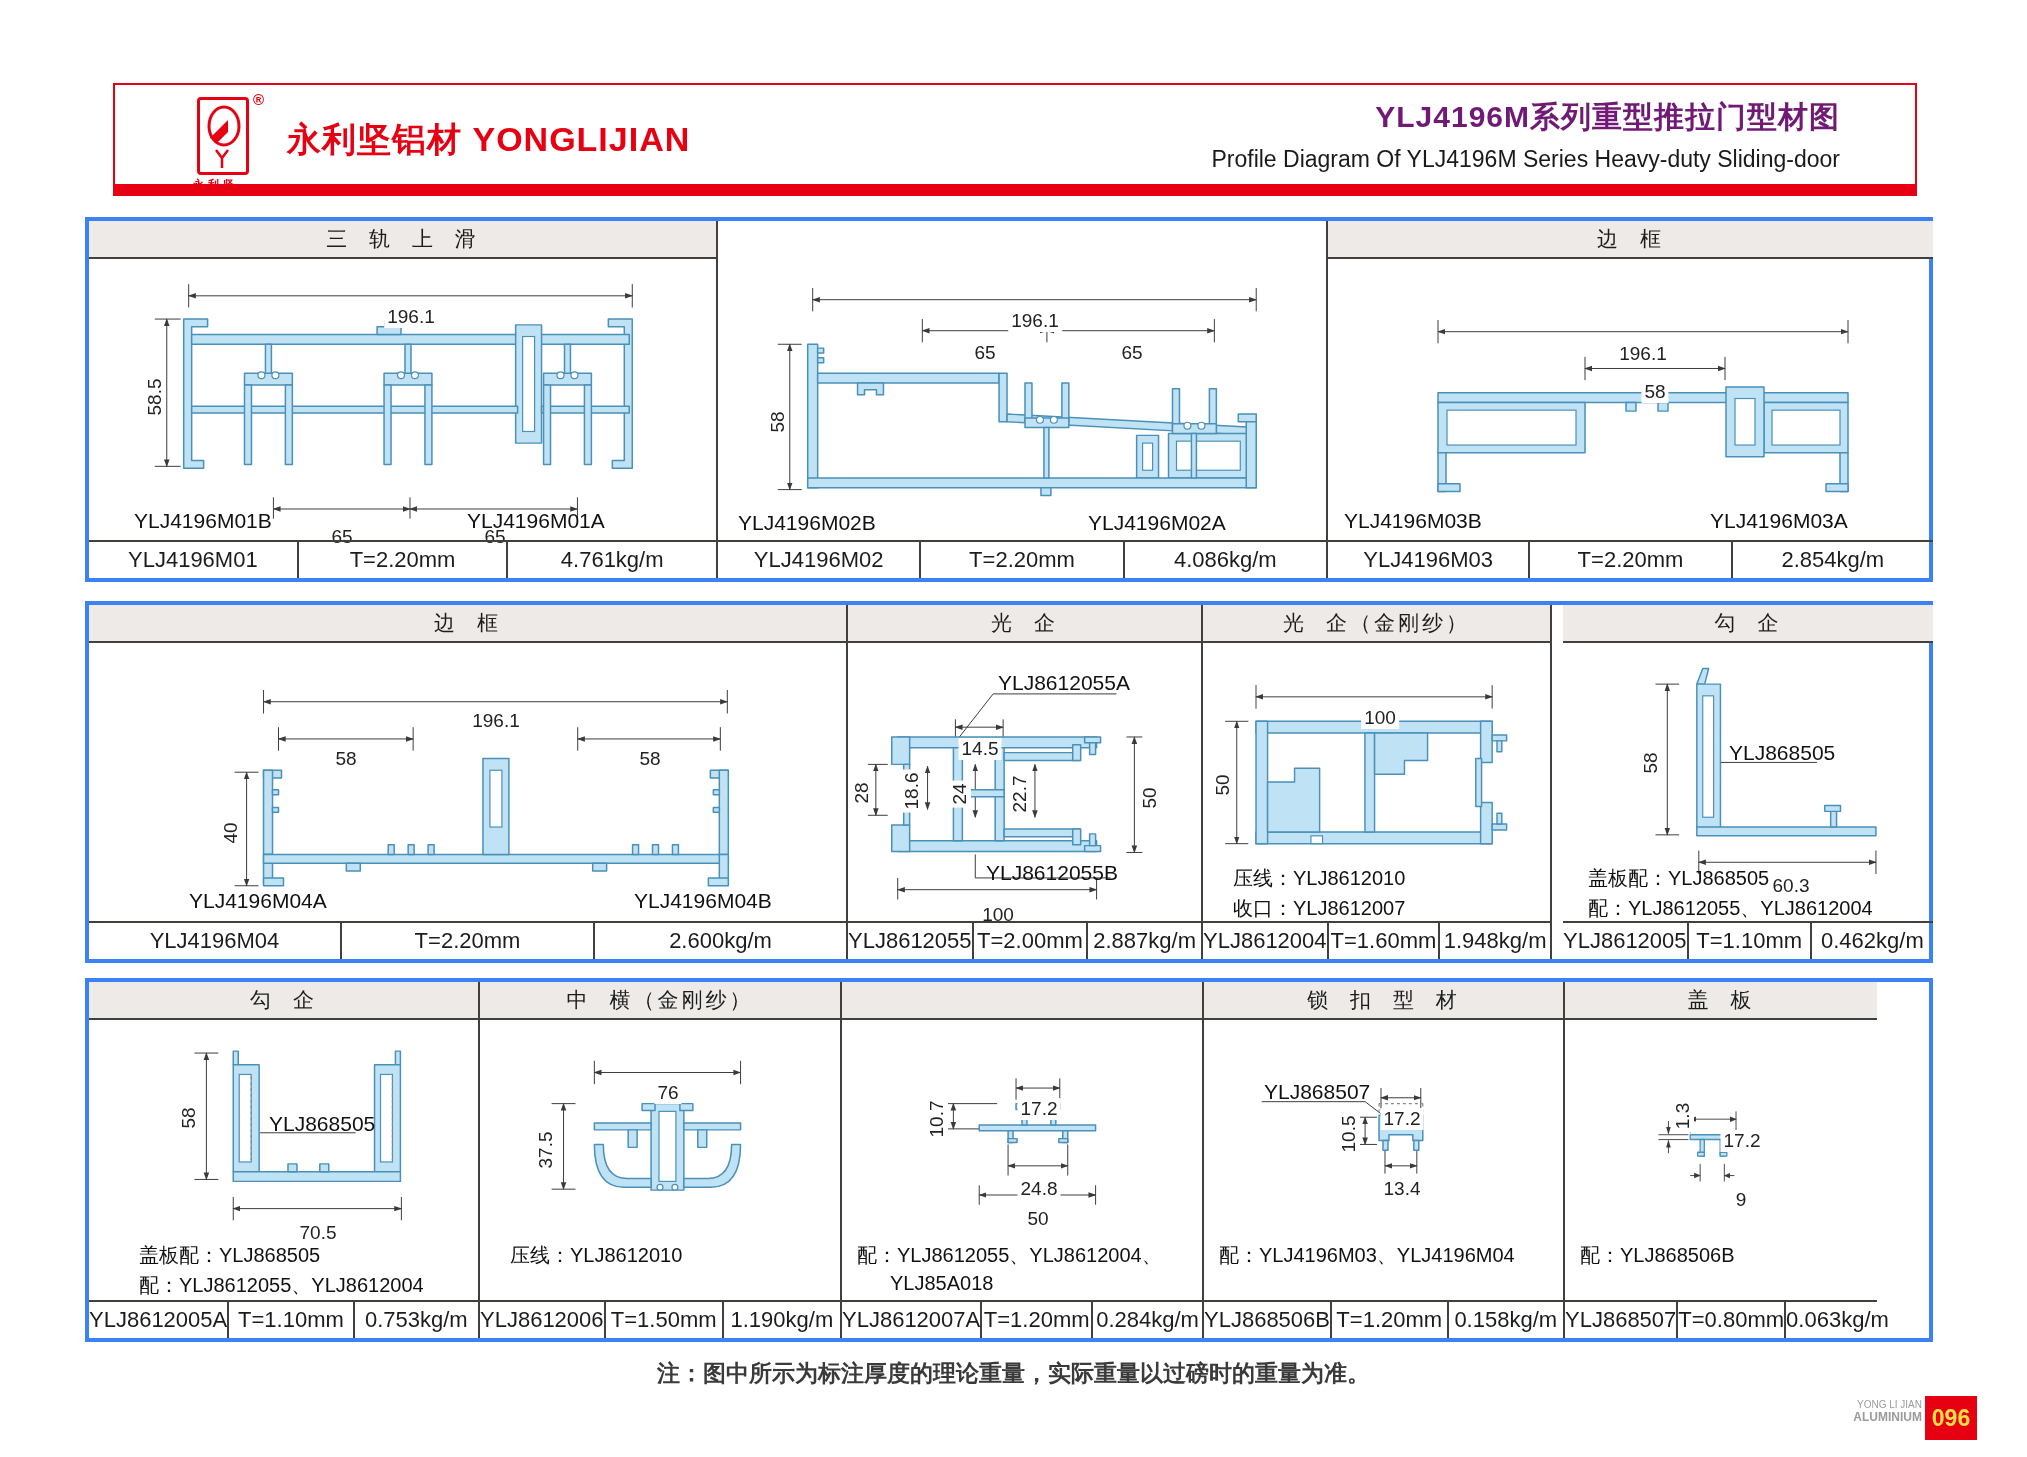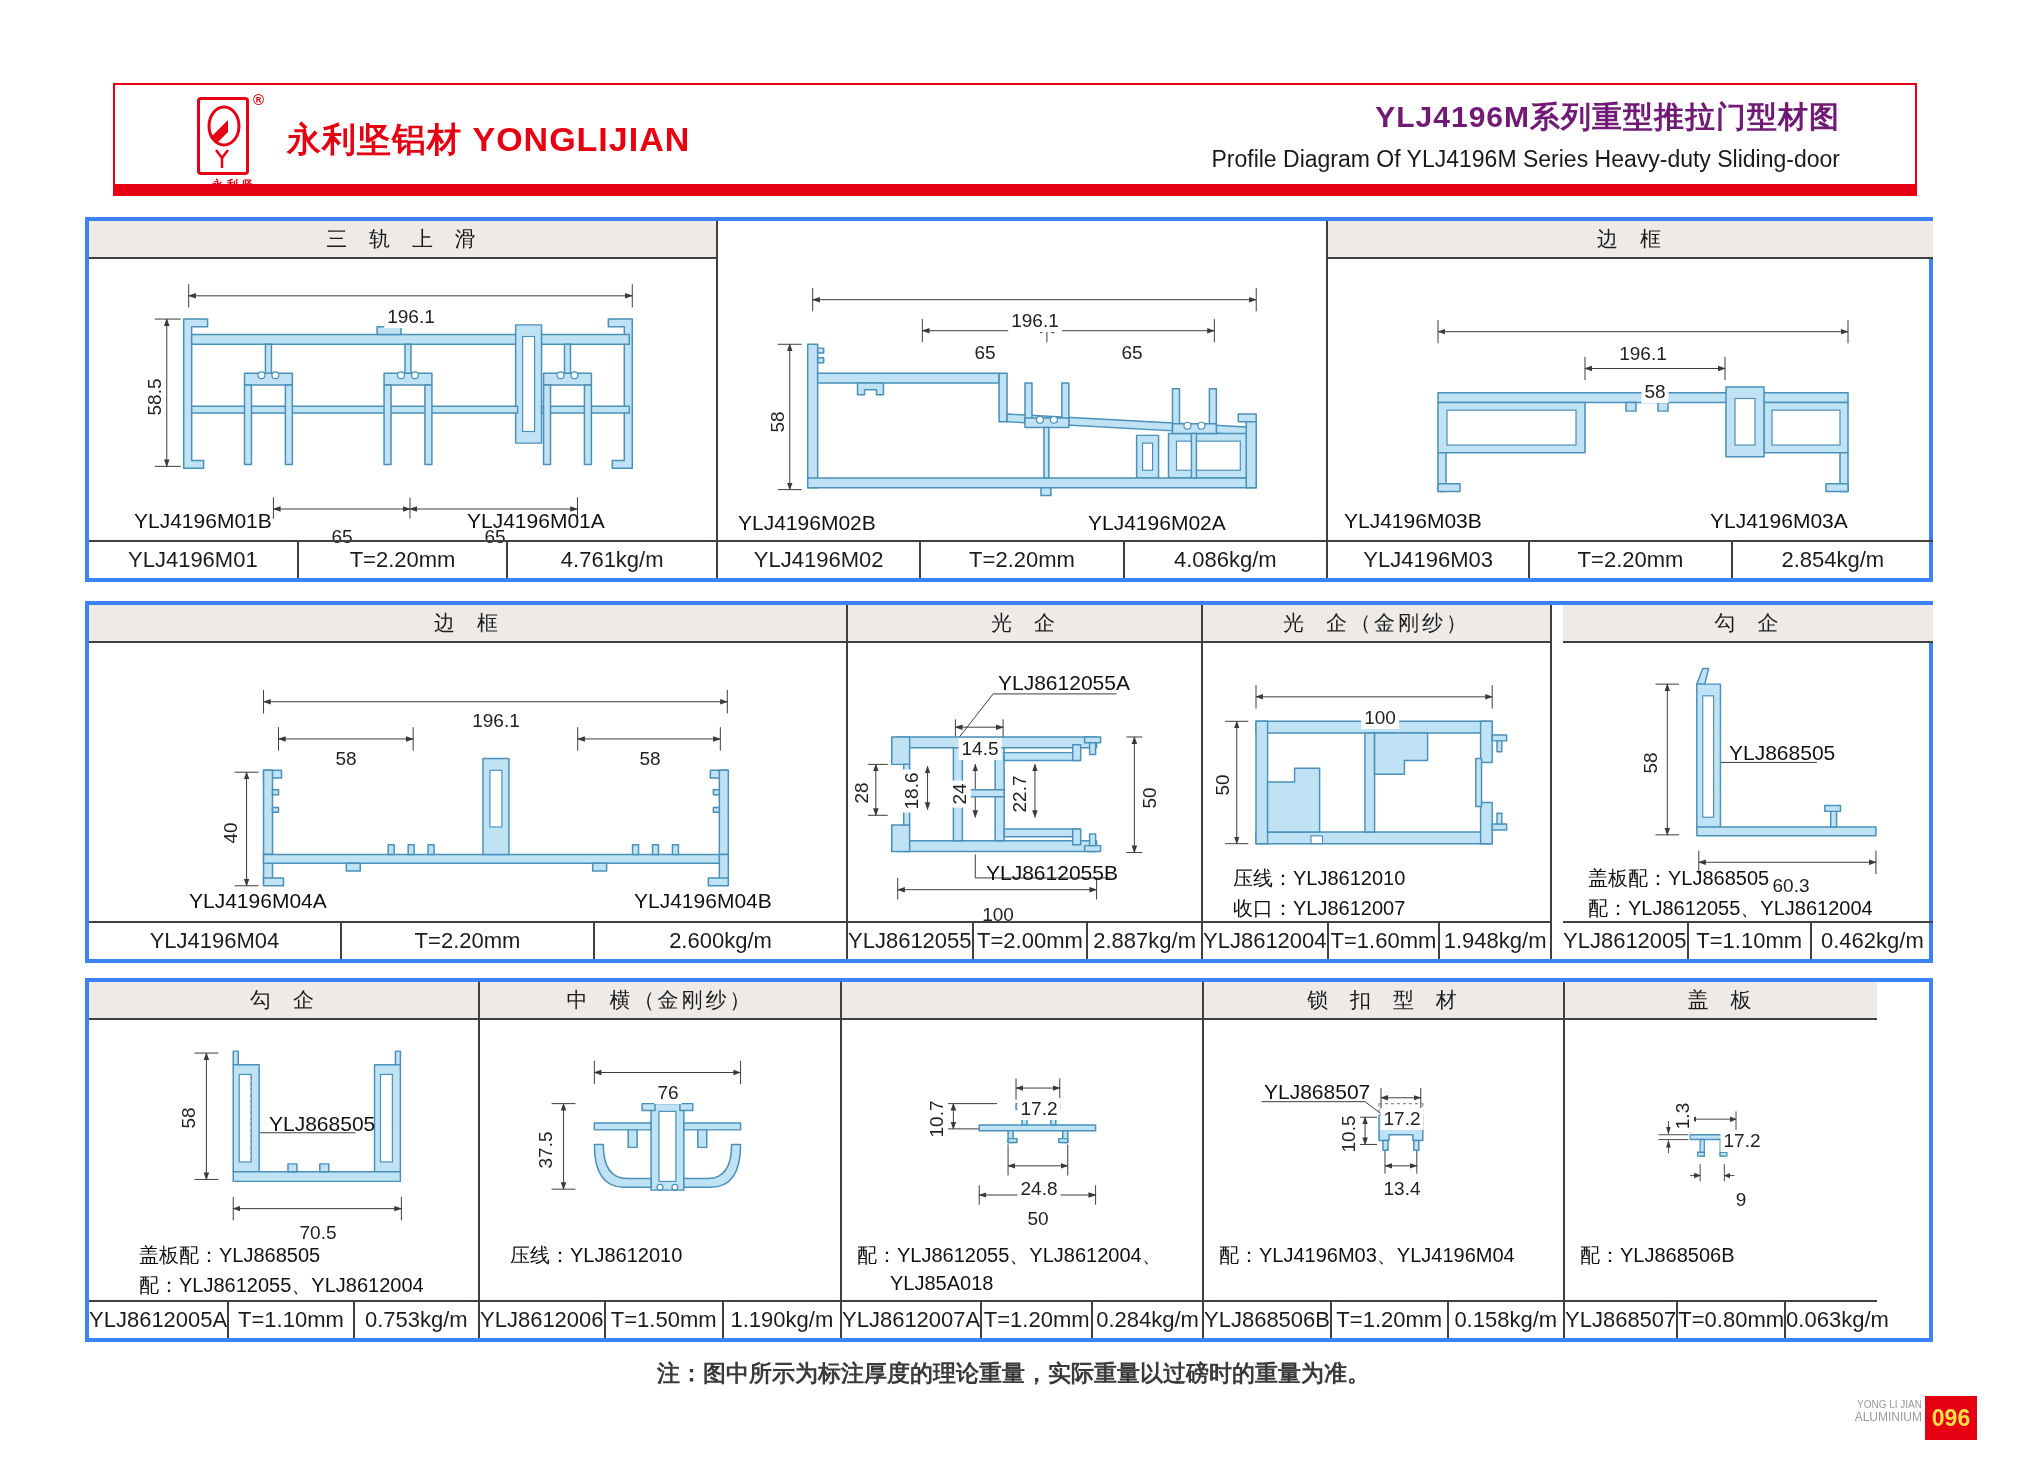--- a/index.html
+++ b/index.html
@@ -6,21 +6,21 @@
   #page{position:relative;width:2027px;height:1457px;background:#fff;
         font-family:"Liberation Sans","DejaVu Sans",sans-serif;color:#1c1c1c;overflow:hidden;}
   
   #hdrbox{position:absolute;left:113px;top:83px;width:1804px;height:103px;
           border:2px solid #e60012;box-sizing:border-box;}
   #hdrbar{position:absolute;left:113px;top:186px;width:1804px;height:10px;background:#e60012;}
   .logo-wrap{position:absolute;left:82px;top:12px;width:52px;height:78px;}
   .logo-box{position:absolute;left:0;top:0;width:52px;height:78px;border:3px solid #e60012;
             border-radius:4px;box-sizing:border-box;}
   .logo-reg{position:absolute;left:56px;top:-6px;font-size:15px;color:#e60012;font-weight:bold;}
-  .logo-cap{position:absolute;left:-4px;top:80px;width:64px;text-align:right;font-size:11px;
+  .logo-cap{position:absolute;left:-4px;top:80px;width:64px;text-align:left;font-size:11px;
             color:#e60012;font-weight:bold;letter-spacing:4px;white-space:nowrap;}
   .brand{position:absolute;left:172px;top:32px;font-size:34px;font-weight:bold;color:#e60012;
          white-space:nowrap;letter-spacing:1px;}
   .titles{position:absolute;right:75px;top:12px;text-align:right;}
   .title-cn{font-size:30px;font-weight:bold;color:#701a75;letter-spacing:1px;}
   .title-en{font-size:23px;color:#1a1a1a;margin-top:8px;}
   
   .row{position:absolute;border:4px solid #3b82f6;box-sizing:border-box;background:#fff;}
   .panel{position:absolute;top:0;height:100%;border-right:2px solid #433f3d;box-sizing:border-box;}
   .panel.last{border-right:none;}
@@ -47,21 +47,21 @@
   .ext{stroke:#3a3a3a;stroke-width:1;fill:none;}
   .pf{fill:#bfe2f4;stroke:#4a90b8;stroke-width:1.5;stroke-linejoin:round;}
   .pfw{fill:#ffffff;stroke:#4a90b8;stroke-width:1.2;}
   .dash{stroke:#8a8a8a;stroke-width:1.2;stroke-dasharray:3 3;fill:none;}
   
   #note{position:absolute;left:0;top:1358px;width:100%;text-align:center;font-size:23px;
         font-weight:bold;color:#3a3a3a;}
   #footer{position:absolute;left:1800px;top:1396px;width:227px;height:34px;}
   .f-co{position:absolute;right:105px;top:2px;text-align:right;color:#9b9b9b;line-height:13px;}
   .f-co .l1{font-size:10px;}
-  .f-co .l2{font-size:12px;font-weight:normal;}
+  .f-co .l2{font-size:12px;font-weight:bold;}
   .f-page{position:absolute;right:50px;top:0;width:52px;height:44px;background:#e60012;color:#fde047;
           display:flex;align-items:center;justify-content:center;font-size:23px;font-weight:bold;}
 </style>
 </head>
 <body>
 
 <svg width="0" height="0" style="position:absolute">
   <defs>
     <marker id="ar" viewBox="0 0 10 10" refX="9" refY="5" markerWidth="8" markerHeight="8" orient="auto-start-reverse">
       <path d="M0,1.5 L10,5 L0,8.5 z" fill="#3a3a3a"></path>

